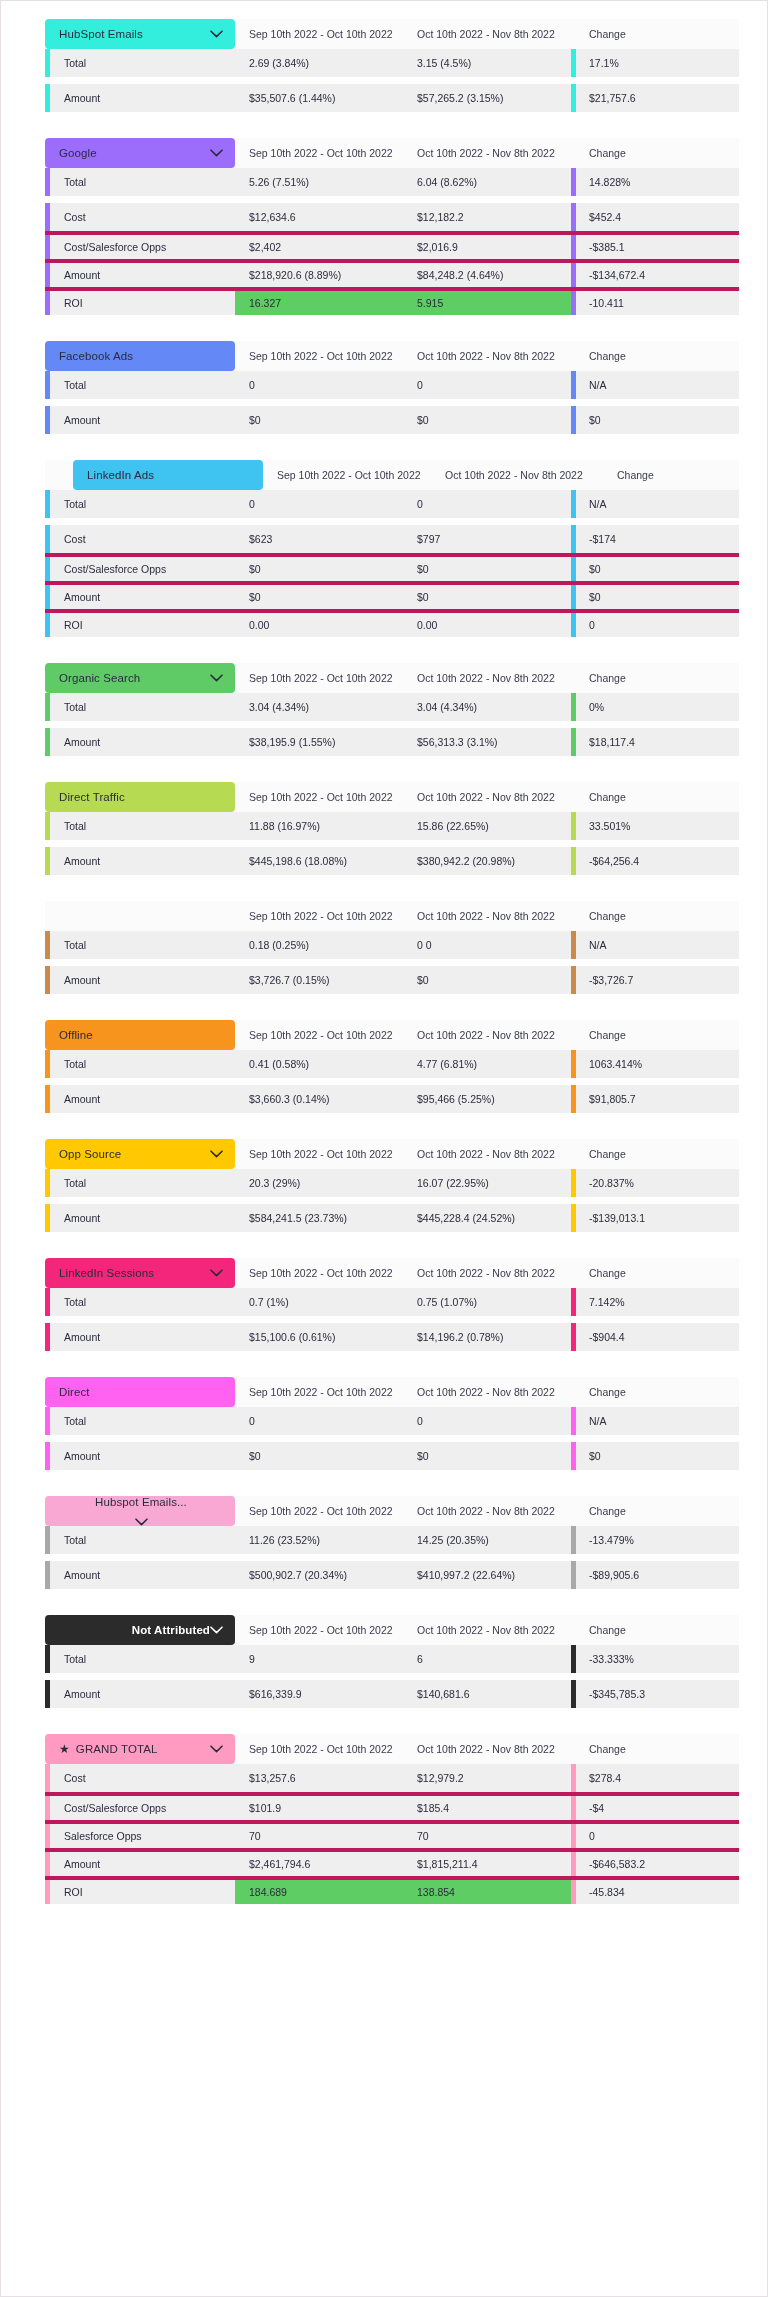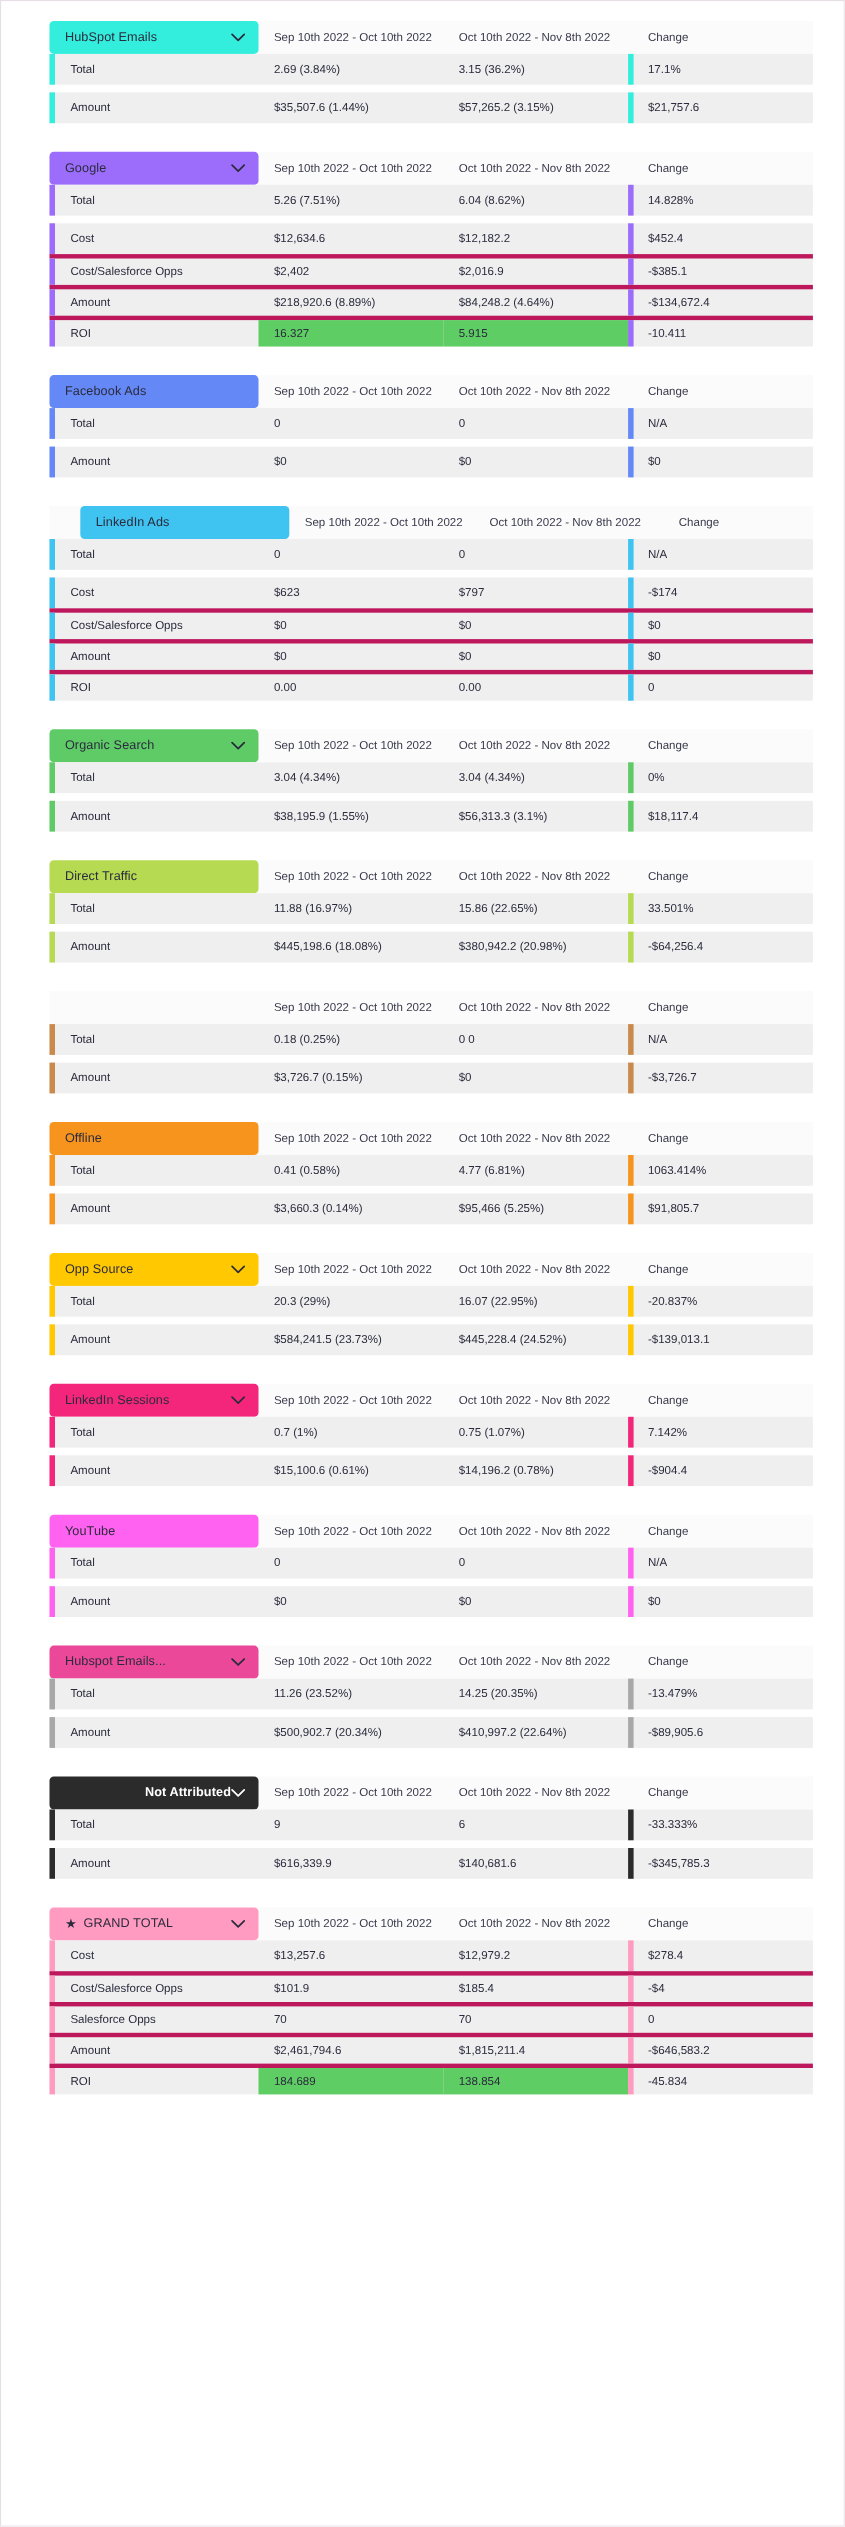--- a/index.html
+++ b/index.html
@@ -124,21 +124,21 @@
           </div>
           <div class="col-p1">Sep 10th 2022 - Oct 10th 2022</div>
           <div class="col-p2">Oct 10th 2022 - Nov 8th 2022</div>
           <div class="col-ch">Change</div>
         </div>
         <div class="rowblock">
           <div class="row">
             <div class="bar-left" style="background: rgb(51, 238, 221);"></div>
             <div class="cell-label">Total</div>
             <div class="cell-v1">2.69 (3.84%)</div>
-            <div class="cell-v2">3.15 (36.2%)</div>
+            <div class="cell-v2">3.15 (4.5%)</div>
             <div class="bar-mid" style="background: rgb(51, 238, 221);"></div>
             <div class="cell-ch">17.1%</div>
           </div>
         </div>
         <div class="rowblock">
           <div class="row">
             <div class="bar-left" style="background: rgb(51, 238, 221);"></div>
             <div class="cell-label">Amount</div>
             <div class="cell-v1">$35,507.6 (1.44%)</div>
             <div class="cell-v2">$57,265.2 (3.15%)</div>
@@ -500,21 +500,21 @@
             <div class="cell-v2">$14,196.2 (0.78%)</div>
             <div class="bar-mid" style="background: rgb(244, 38, 123);"></div>
             <div class="cell-ch">-$904.4</div>
           </div>
         </div>
       </div>
       <div class="group">
         <div class="grp-header">
           <div class="grp-badge" style="background: rgb(255, 98, 240);">
             <span class="btitle">
-              <span>YouTube</span>
+              <span>Direct</span>
             </span>
           </div>
           <div class="col-p1">Sep 10th 2022 - Oct 10th 2022</div>
           <div class="col-p2">Oct 10th 2022 - Nov 8th 2022</div>
           <div class="col-ch">Change</div>
         </div>
         <div class="rowblock">
           <div class="row">
             <div class="bar-left" style="background: rgb(255, 98, 240);"></div>
             <div class="cell-label">Total</div>
@@ -530,21 +530,21 @@
             <div class="cell-label">Amount</div>
             <div class="cell-v1">$0</div>
             <div class="cell-v2">$0</div>
             <div class="bar-mid" style="background: rgb(255, 98, 240);"></div>
             <div class="cell-ch">$0</div>
           </div>
         </div>
       </div>
       <div class="group">
         <div class="grp-header">
-          <div class="grp-badge" style="background: #ec4899;">
+          <div class="grp-badge" style="background: #f9a8d4; flex-direction: column;">
             <span class="btitle">
               <span>Hubspot Emails...</span>
             </span>
             <span class="chev">
               <svg width="13" height="8" viewBox="0 0 13 8" fill="none">
                 <path d="M1 1.2 L6.5 6.6 L12 1.2" stroke="#2b2b3d" stroke-width="1.6" stroke-linecap="round" stroke-linejoin="round"></path>
               </svg>
             </span>
           </div>
           <div class="col-p1">Sep 10th 2022 - Oct 10th 2022</div>

